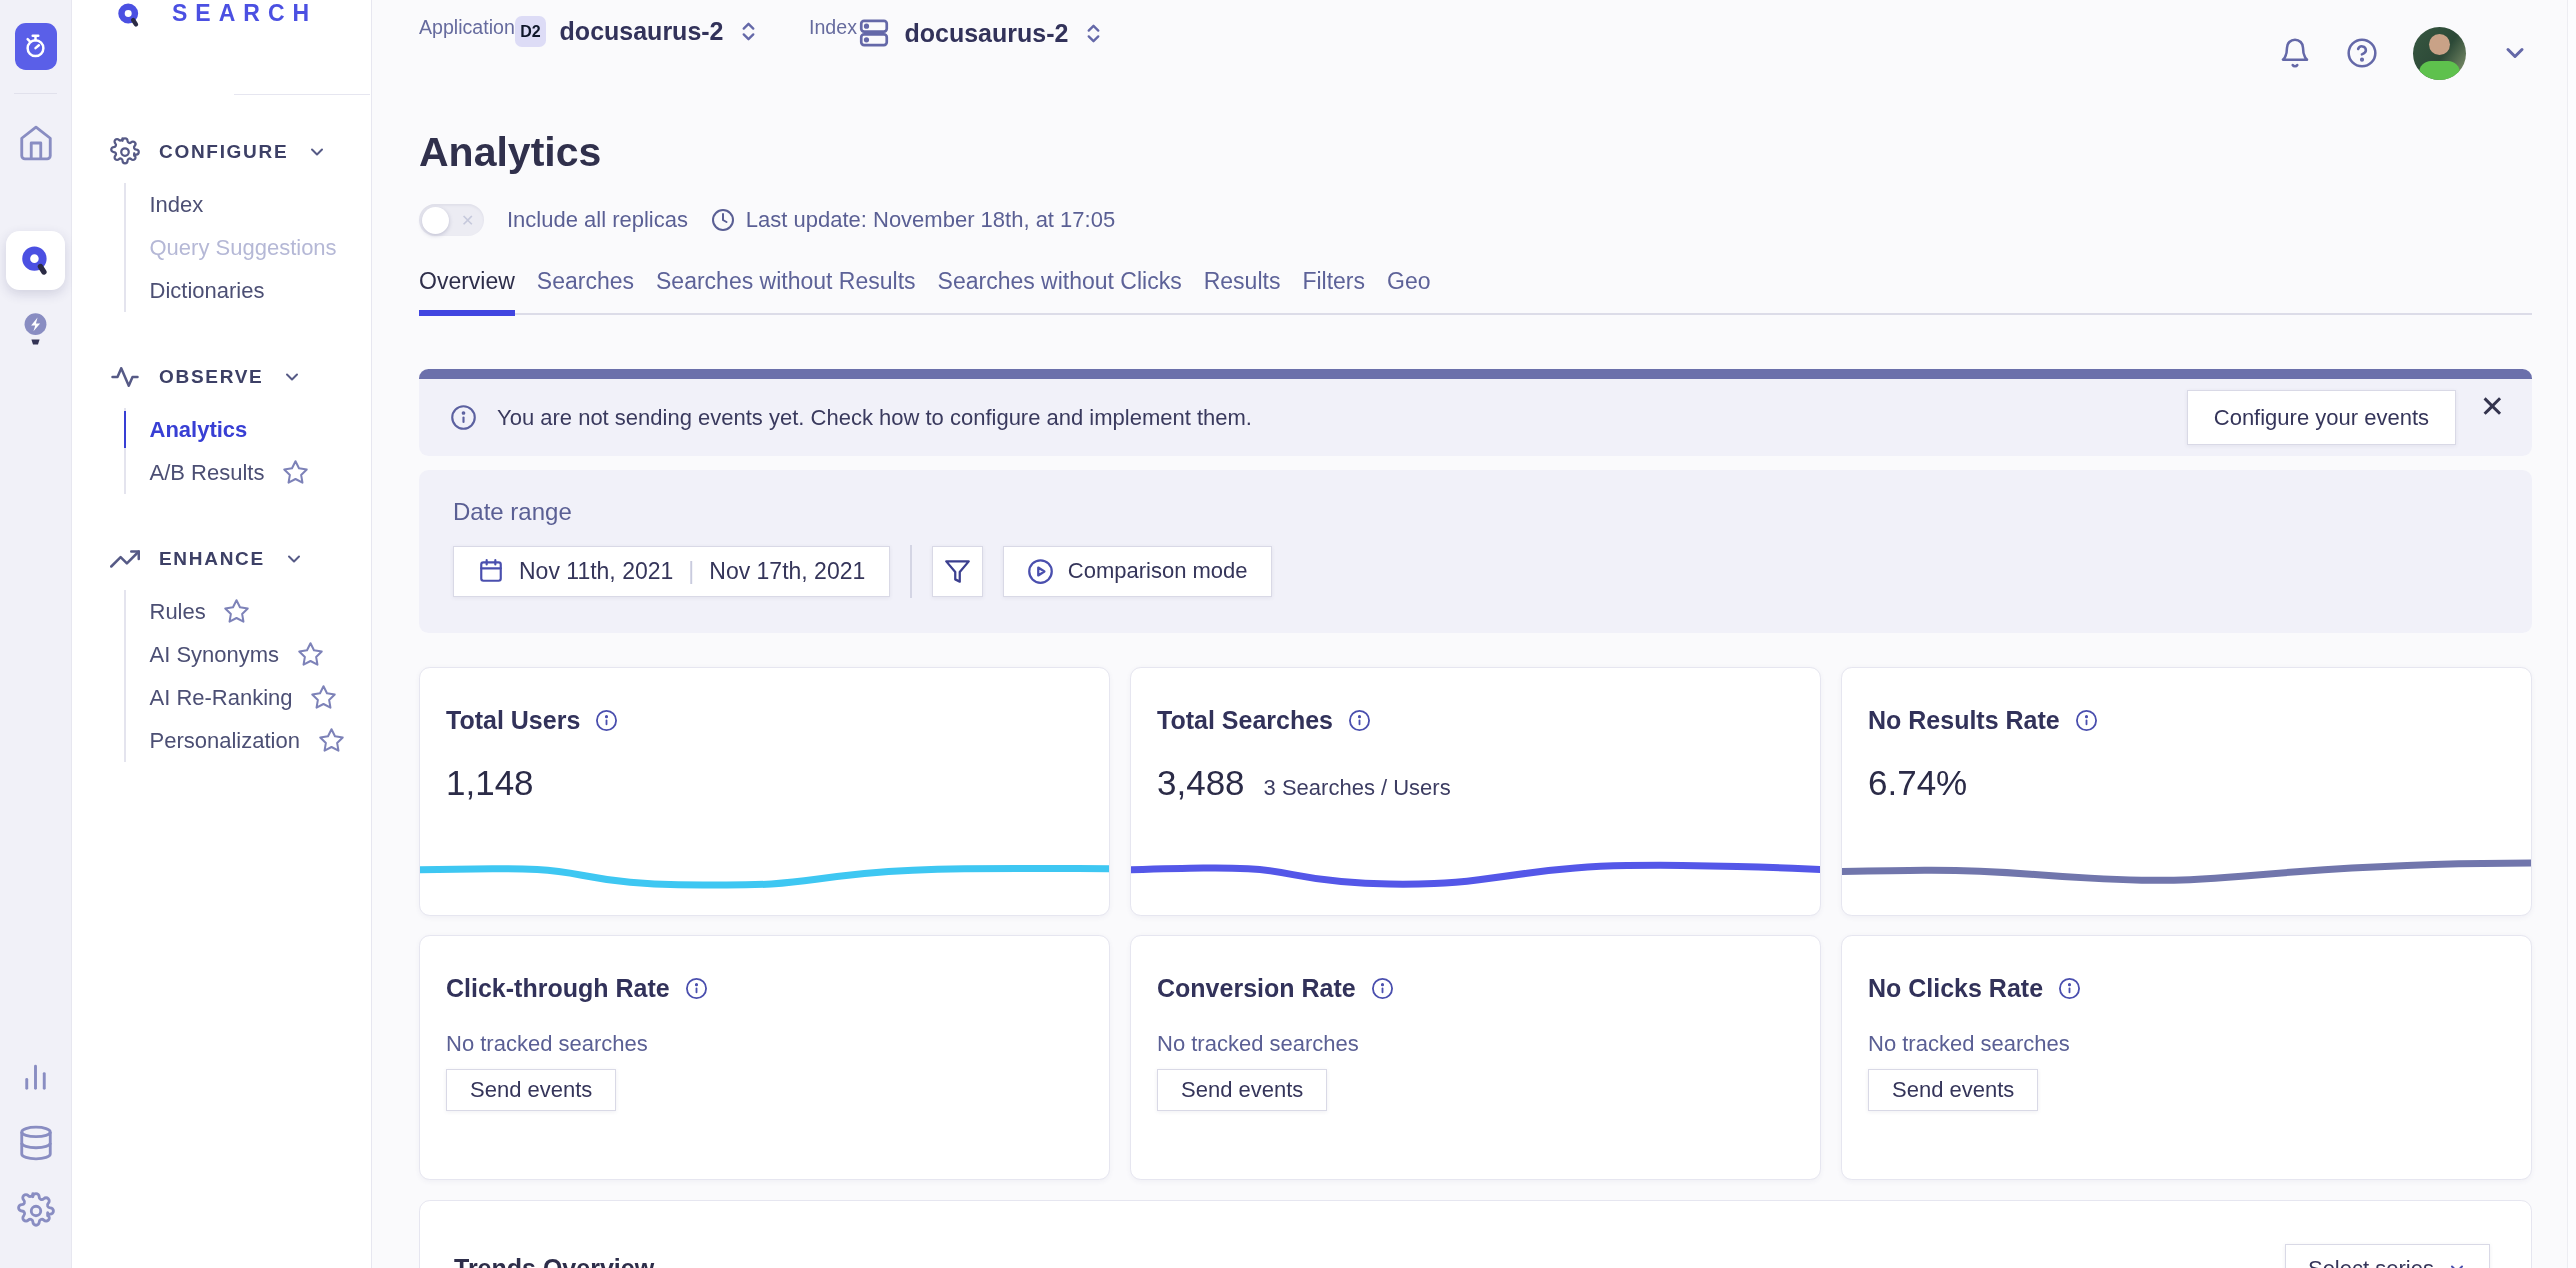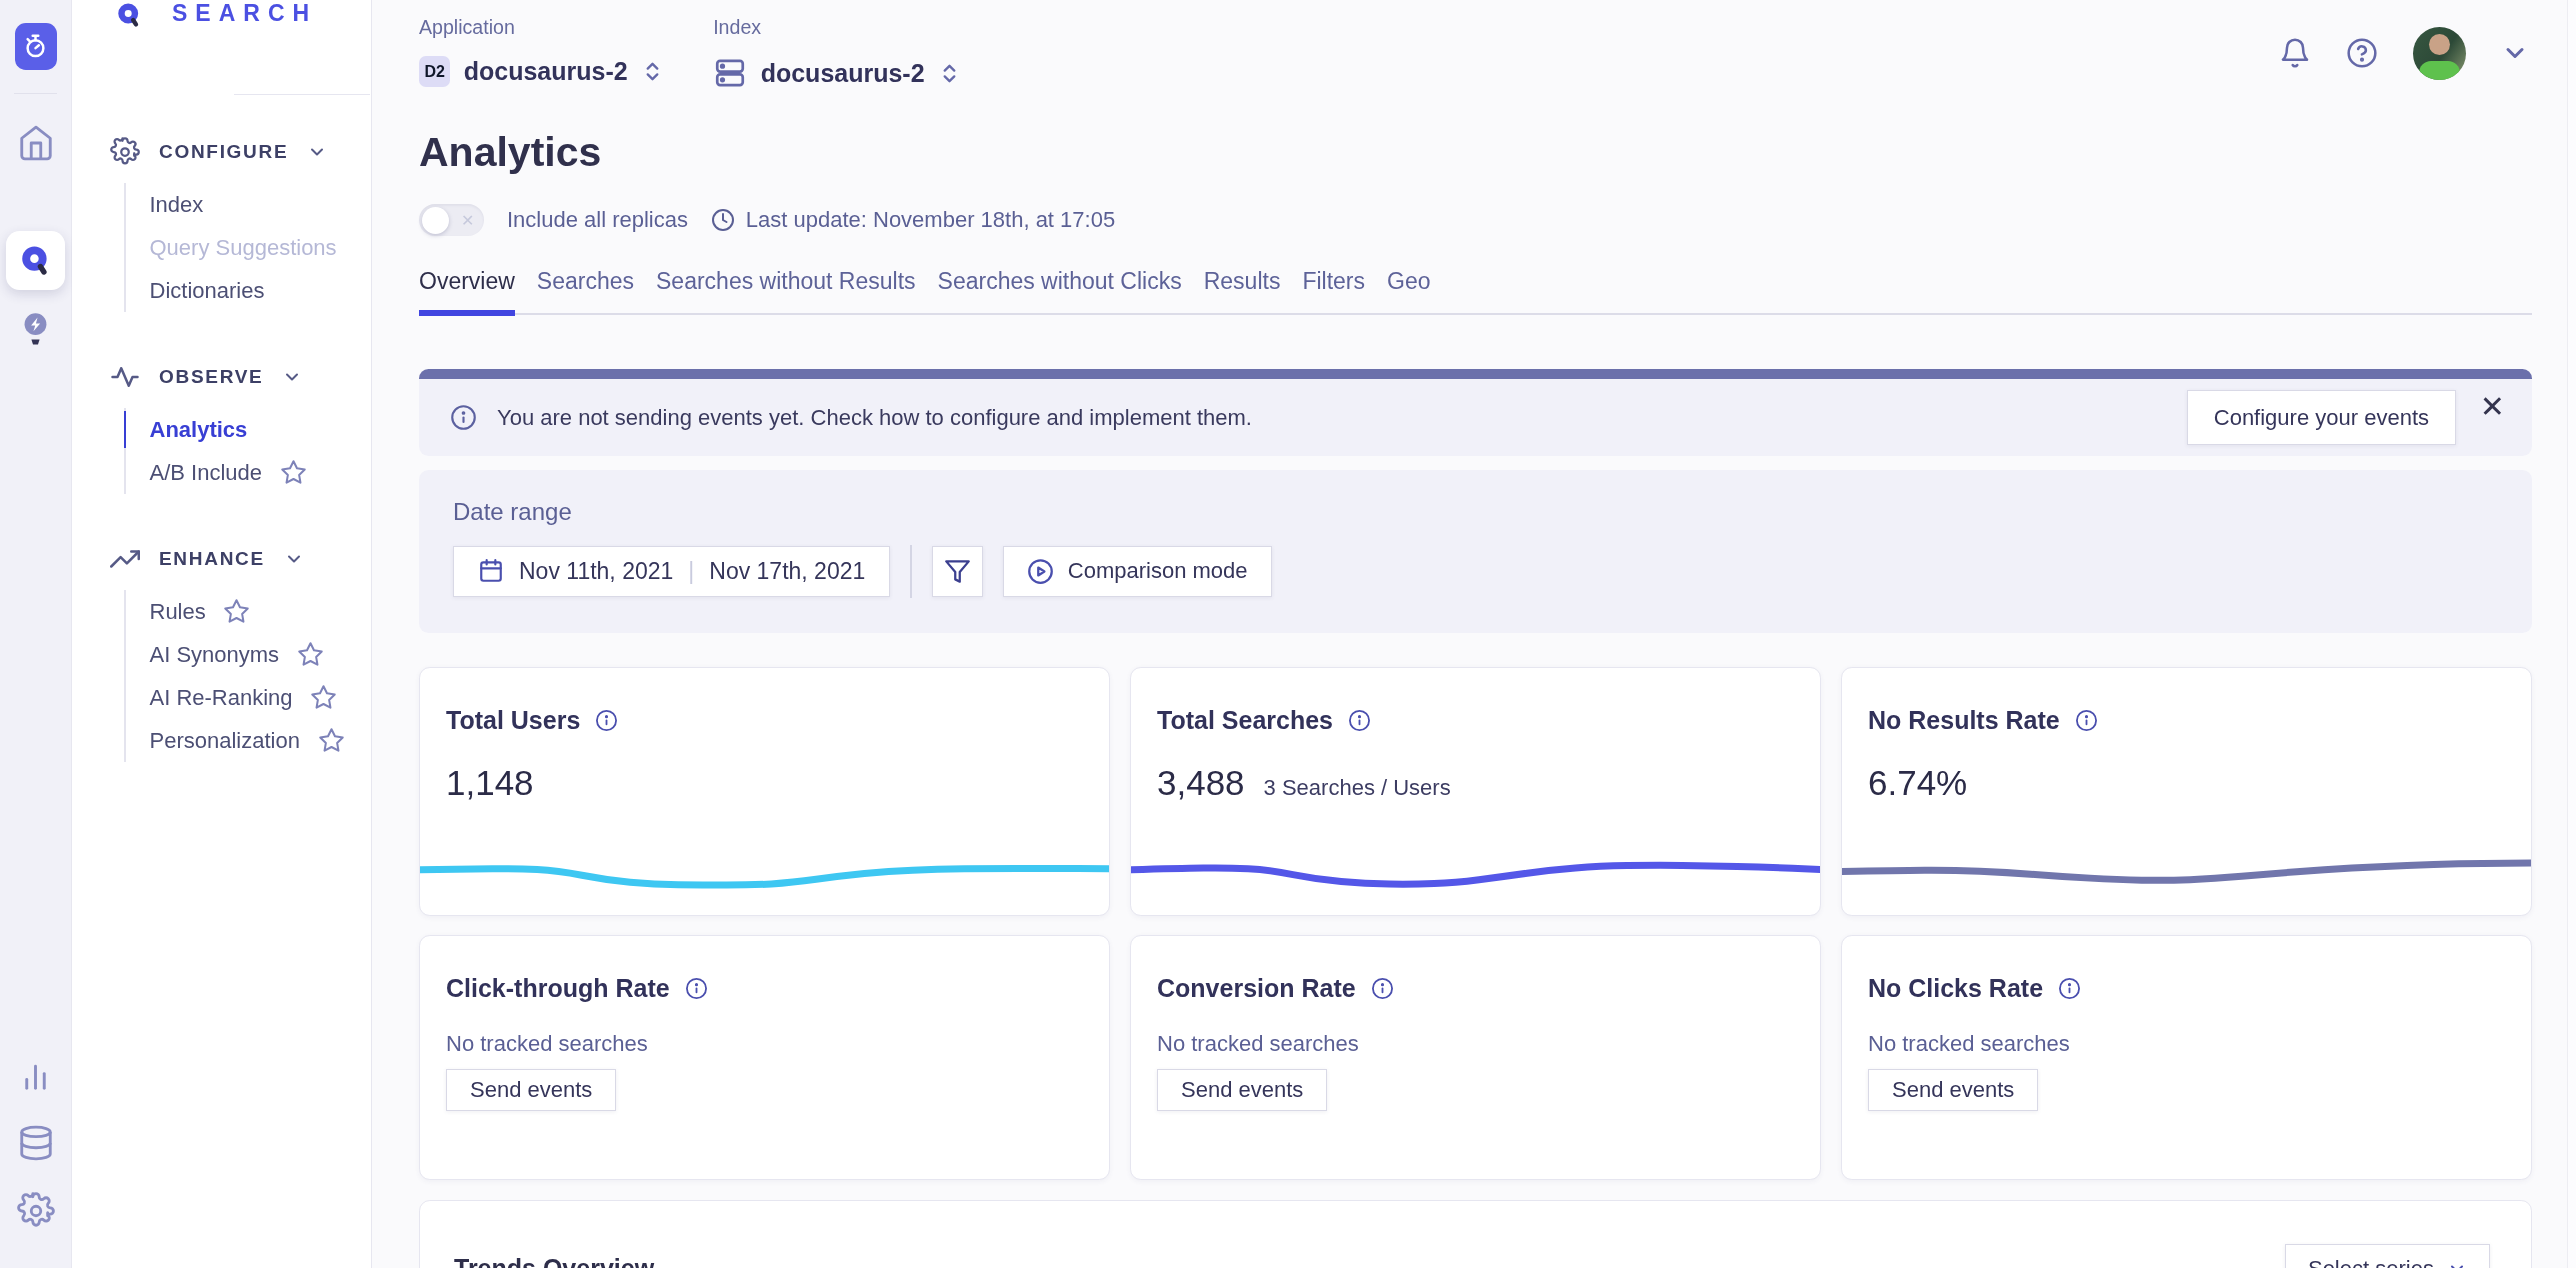--- a/index.html
+++ b/index.html
@@ -34,21 +34,21 @@
   .nav-items { margin: 16px 0 0 13.5px; border-left: 2px solid #e4e4ee; }
   .nav-item { position: relative; display: flex; align-items: center; gap: 17.6px; height: 43px;
               padding-left: 24px; font-size: 22px; color: #4c4f74; cursor: pointer; }
   .nav-item.active { color: #383fd4; font-weight: 700; }
   .nav-item.active::before { content: ""; position: absolute; left: -2px; top: 3.4px; bottom: 3.4px; width: 2.7px; background: #383fd4; }
   .nav-item.disabled { color: #b5b8d6; }
 
   
   .main { flex: 1; display: flex; flex-direction: column; min-width: 0; }
   .topbar { height: 95px; display: flex; align-items: flex-start; padding: 16px 47px 0; gap: 49px; flex-shrink: 0; }
-  .selector { display: flex; flex-direction: column; gap: 17px; }
+  .selector { display: flex; flex-direction: row; gap: 0; }
   .selector-label { font-size: 19.6px; color: #666b9e; }
   .selector-row { display: flex; align-items: center; gap: 13.5px; cursor: pointer; }
   .badge { min-width: 31px; height: 31px; border-radius: 6.8px; background: #dddcf6; color: #0f172a;
            font-size: 16px; font-weight: 700; display: flex; align-items: center; justify-content: center; padding: 0 5.4px; }
   .selector-value { font-size: 25px; font-weight: 700; color: #32325a; }
   .topbar-right { margin-left: auto; display: flex; align-items: center; gap: 35px; padding-top: 10.8px; }
   .tb-icon-btn { background: none; border: none; cursor: pointer; display: flex; }
   .avatar { width: 53px; height: 53px; border-radius: 50%; overflow: hidden; position: relative; cursor: pointer;
             background: linear-gradient(125deg, #375741 0%, #2c4937 55%, #8b9a72 100%); }
   .avatar-head { position: absolute; left: 15.6px; top: 6.8px; width: 21.6px; height: 21.6px; border-radius: 50%; background: #c9a287; }
@@ -227,21 +227,21 @@
             <svg width="20" height="20" viewBox="0 0 24 24" fill="none" stroke="#565a86" stroke-width="2.4" stroke-linecap="round" stroke-linejoin="round">
                 <path d="M6 9l6 6 6-6"></path>
               </svg>
           </span>
         </div>
         <div class="nav-items">
           <div class="nav-item active">
             <span>Analytics</span>
           </div>
           <div class="nav-item">
-            <span>A/B Include</span>
+            <span>A/B Results</span>
             <span>
               <svg width="27" height="27" viewBox="0 0 24 24" fill="none" stroke="#7d82b8" stroke-width="1.8" stroke-linejoin="round">
                   <path d="M12 2l3.09 6.26L22 9.27l-5 4.87 1.18 6.88L12 17.77l-6.18 3.25L7 14.14 2 9.27l6.91-1.01L12 2z"></path>
                 </svg>
             </span>
           </div>
         </div>
       </div>
 
       <div class="nav-section">

